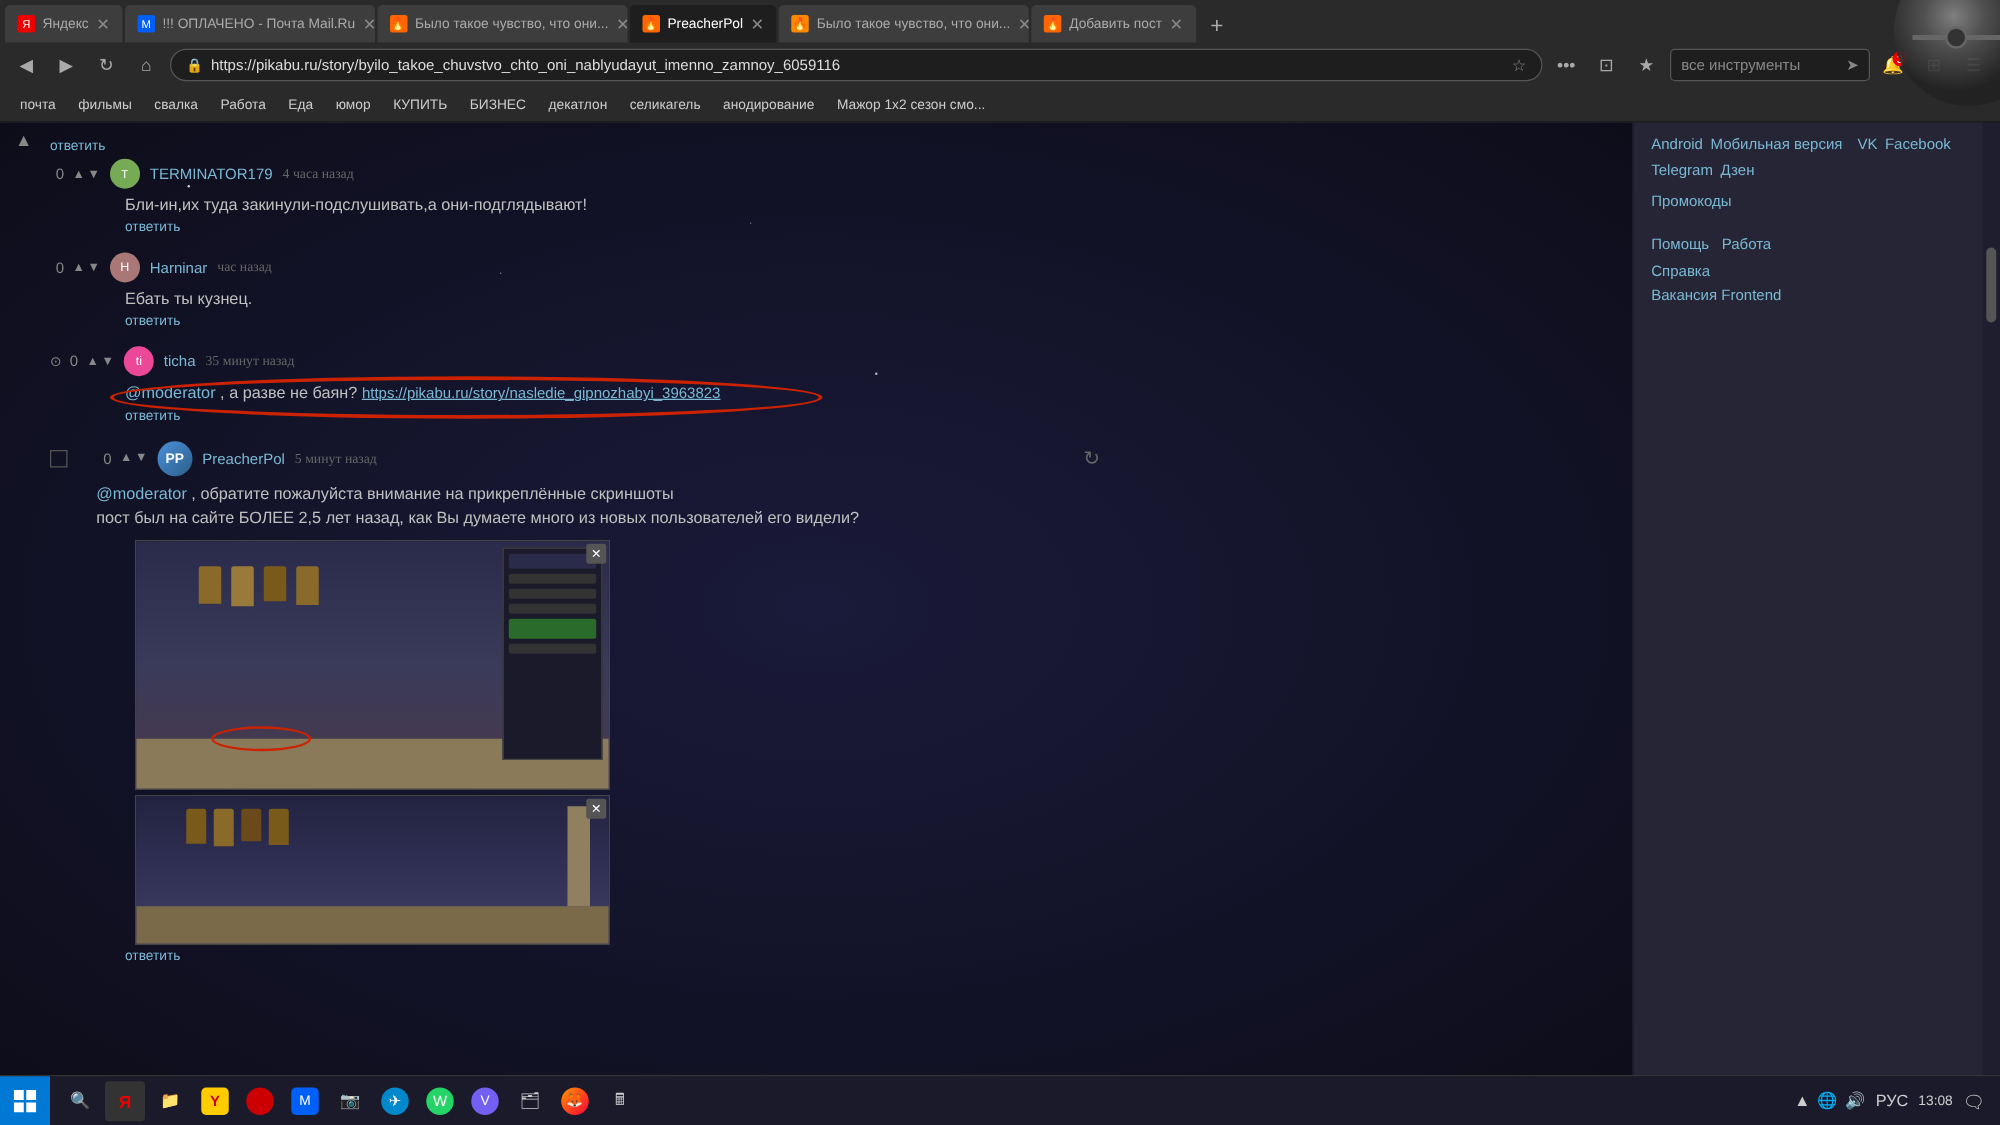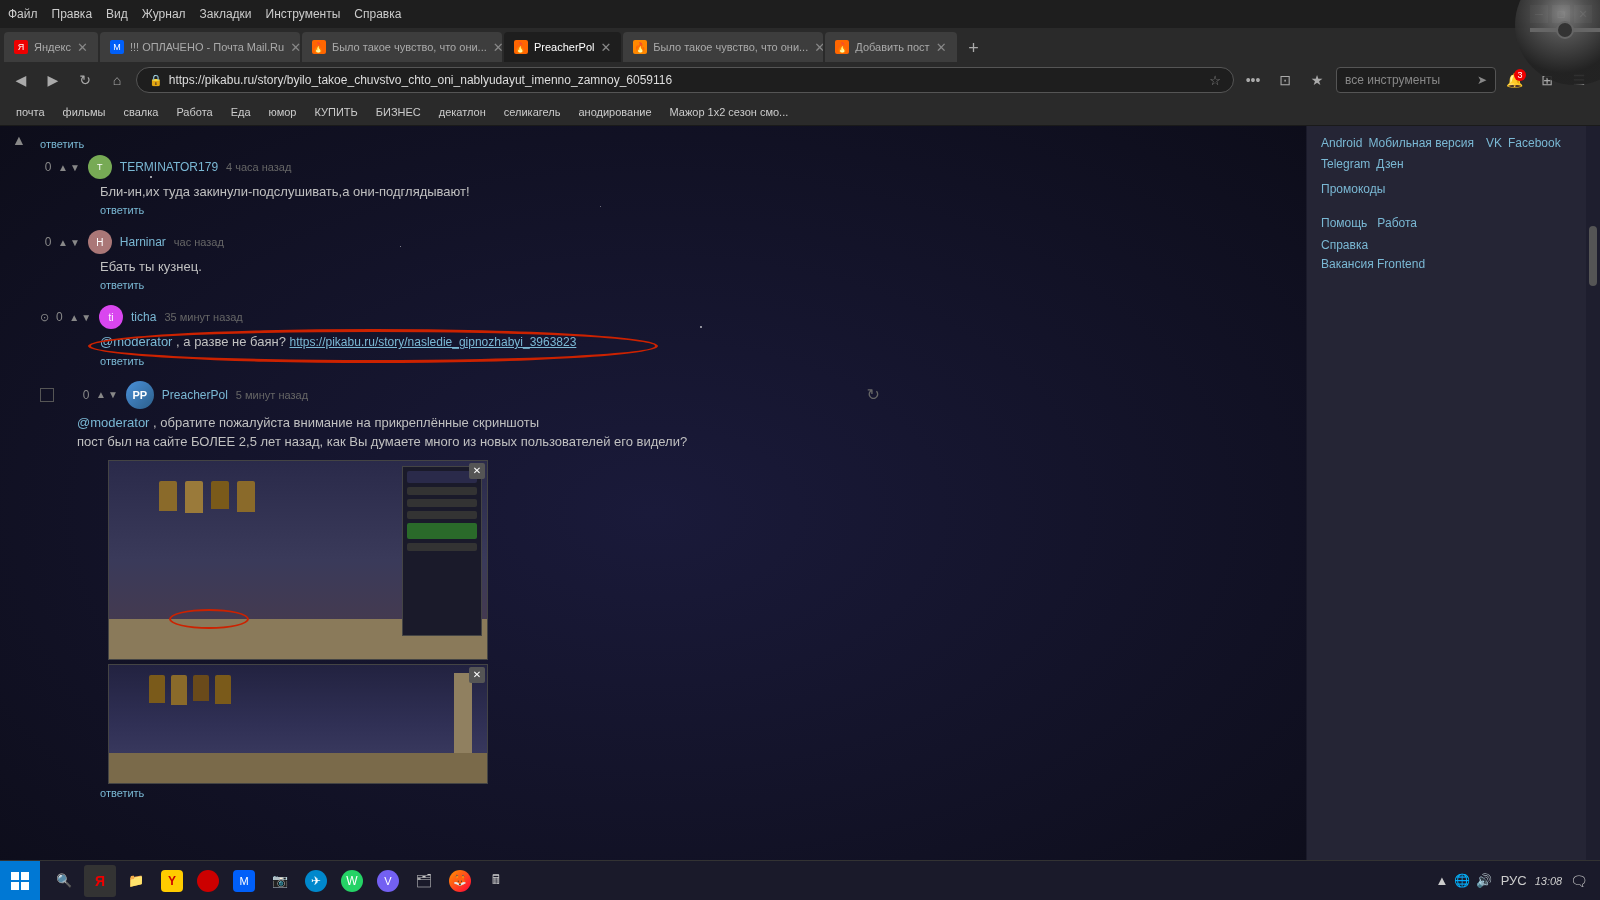--- a/index.html
+++ b/index.html
@@ -243,20 +243,21 @@
     }
     .username {
       color: #7ab8d4;
       font-weight: normal;
       font-size: 12px;
       cursor: pointer;
     }
     .timestamp {
       color: #666;
       font-size: 11px;
+      font-family: Liberation Serif, serif;
     }
     .comment-text {
       color: #c0c0c0;
       font-size: 13px;
       line-height: 1.4;
       margin-left: 60px;
     }
     .reply-link {
       color: #7ab8d4;
       font-size: 11px;
@@ -489,57 +490,41 @@
     }
     .tray-icon {
       color: #ccc;
       font-size: 13px;
       cursor: pointer;
     }
     .clock {
       text-align: right;
       font-size: 11px;
     }
-    .clock-time { display: block; font-style: italic; }
+    .clock-time { display: block; }
 
     
     body::before {
       content: '';
       position: fixed;
       top: 0; left: 0; right: 0; bottom: 0;
       background-image: radial-gradient(1px 1px at 100px 200px, #fff 0%, transparent 100%),
         radial-gradient(1px 1px at 300px 400px, #fff 0%, transparent 100%),
         radial-gradient(1px 1px at 500px 100px, #fff 0%, transparent 100%),
         radial-gradient(1px 1px at 800px 300px, #fff 0%, transparent 100%),
         radial-gradient(1px 1px at 1200px 500px, #fff 0%, transparent 100%);
       pointer-events: none;
       z-index: -1;
     }
   </style>
 </head>
 <body>
 
 <div class="browser-chrome">
 
-  <div class="title-bar">
-    <div class="title-bar-menu">
-      <span>Файл</span>
-      <span>Правка</span>
-      <span>Вид</span>
-      <span>Журнал</span>
-      <span>Закладки</span>
-      <span>Инструменты</span>
-      <span>Справка</span>
-    </div>
-    <div class="title-bar-controls">
-      <button class="title-btn">─</button>
-      <button class="title-btn">□</button>
-      <button class="title-btn">✕</button>
-    </div>
-  </div>
 
   <div class="tab-bar">
     <div class="tab">
       <div class="tab-favicon" style="background:#e00;color:#fff;">Я</div>
       <span>Яндекс</span>
       <span class="tab-close">✕</span>
     </div>
     <div class="tab">
       <div class="tab-favicon" style="background:#005ff9;color:#fff;font-size:9px;">М</div>
       <span>!!! ОПЛАЧЕНО - Почта Mail.Ru</span>
@@ -663,21 +648,21 @@
       </div>
 
       <div class="comment-block highlighted-comment">
         <div class="comment-header">
           <div class="vote-controls">
             <span style="color:#888;font-size:11px;">⊙</span>
             <span class="vote-count">0</span>
             <span class="vote-arrow up">▲</span>
             <span class="vote-arrow down">▼</span>
           </div>
-          <div class="avatar" style="background:#d946ef;font-size:10px;">ti</div>
+          <div class="avatar" style="background:#ec4899;font-size:10px;">ti</div>
           <span class="username">ticha</span>
           <span class="timestamp">35 минут назад</span>
         </div>
         <div class="comment-text">
           <span class="mention" style="color:#7ab8d4;">@moderator</span>
           <span>, а разве не баян?</span>
           <span> </span>
           <a class="comment-link" href="#">https://pikabu.ru/story/nasledie_gipnozhabyi_3963823</a>
         </div>
 

